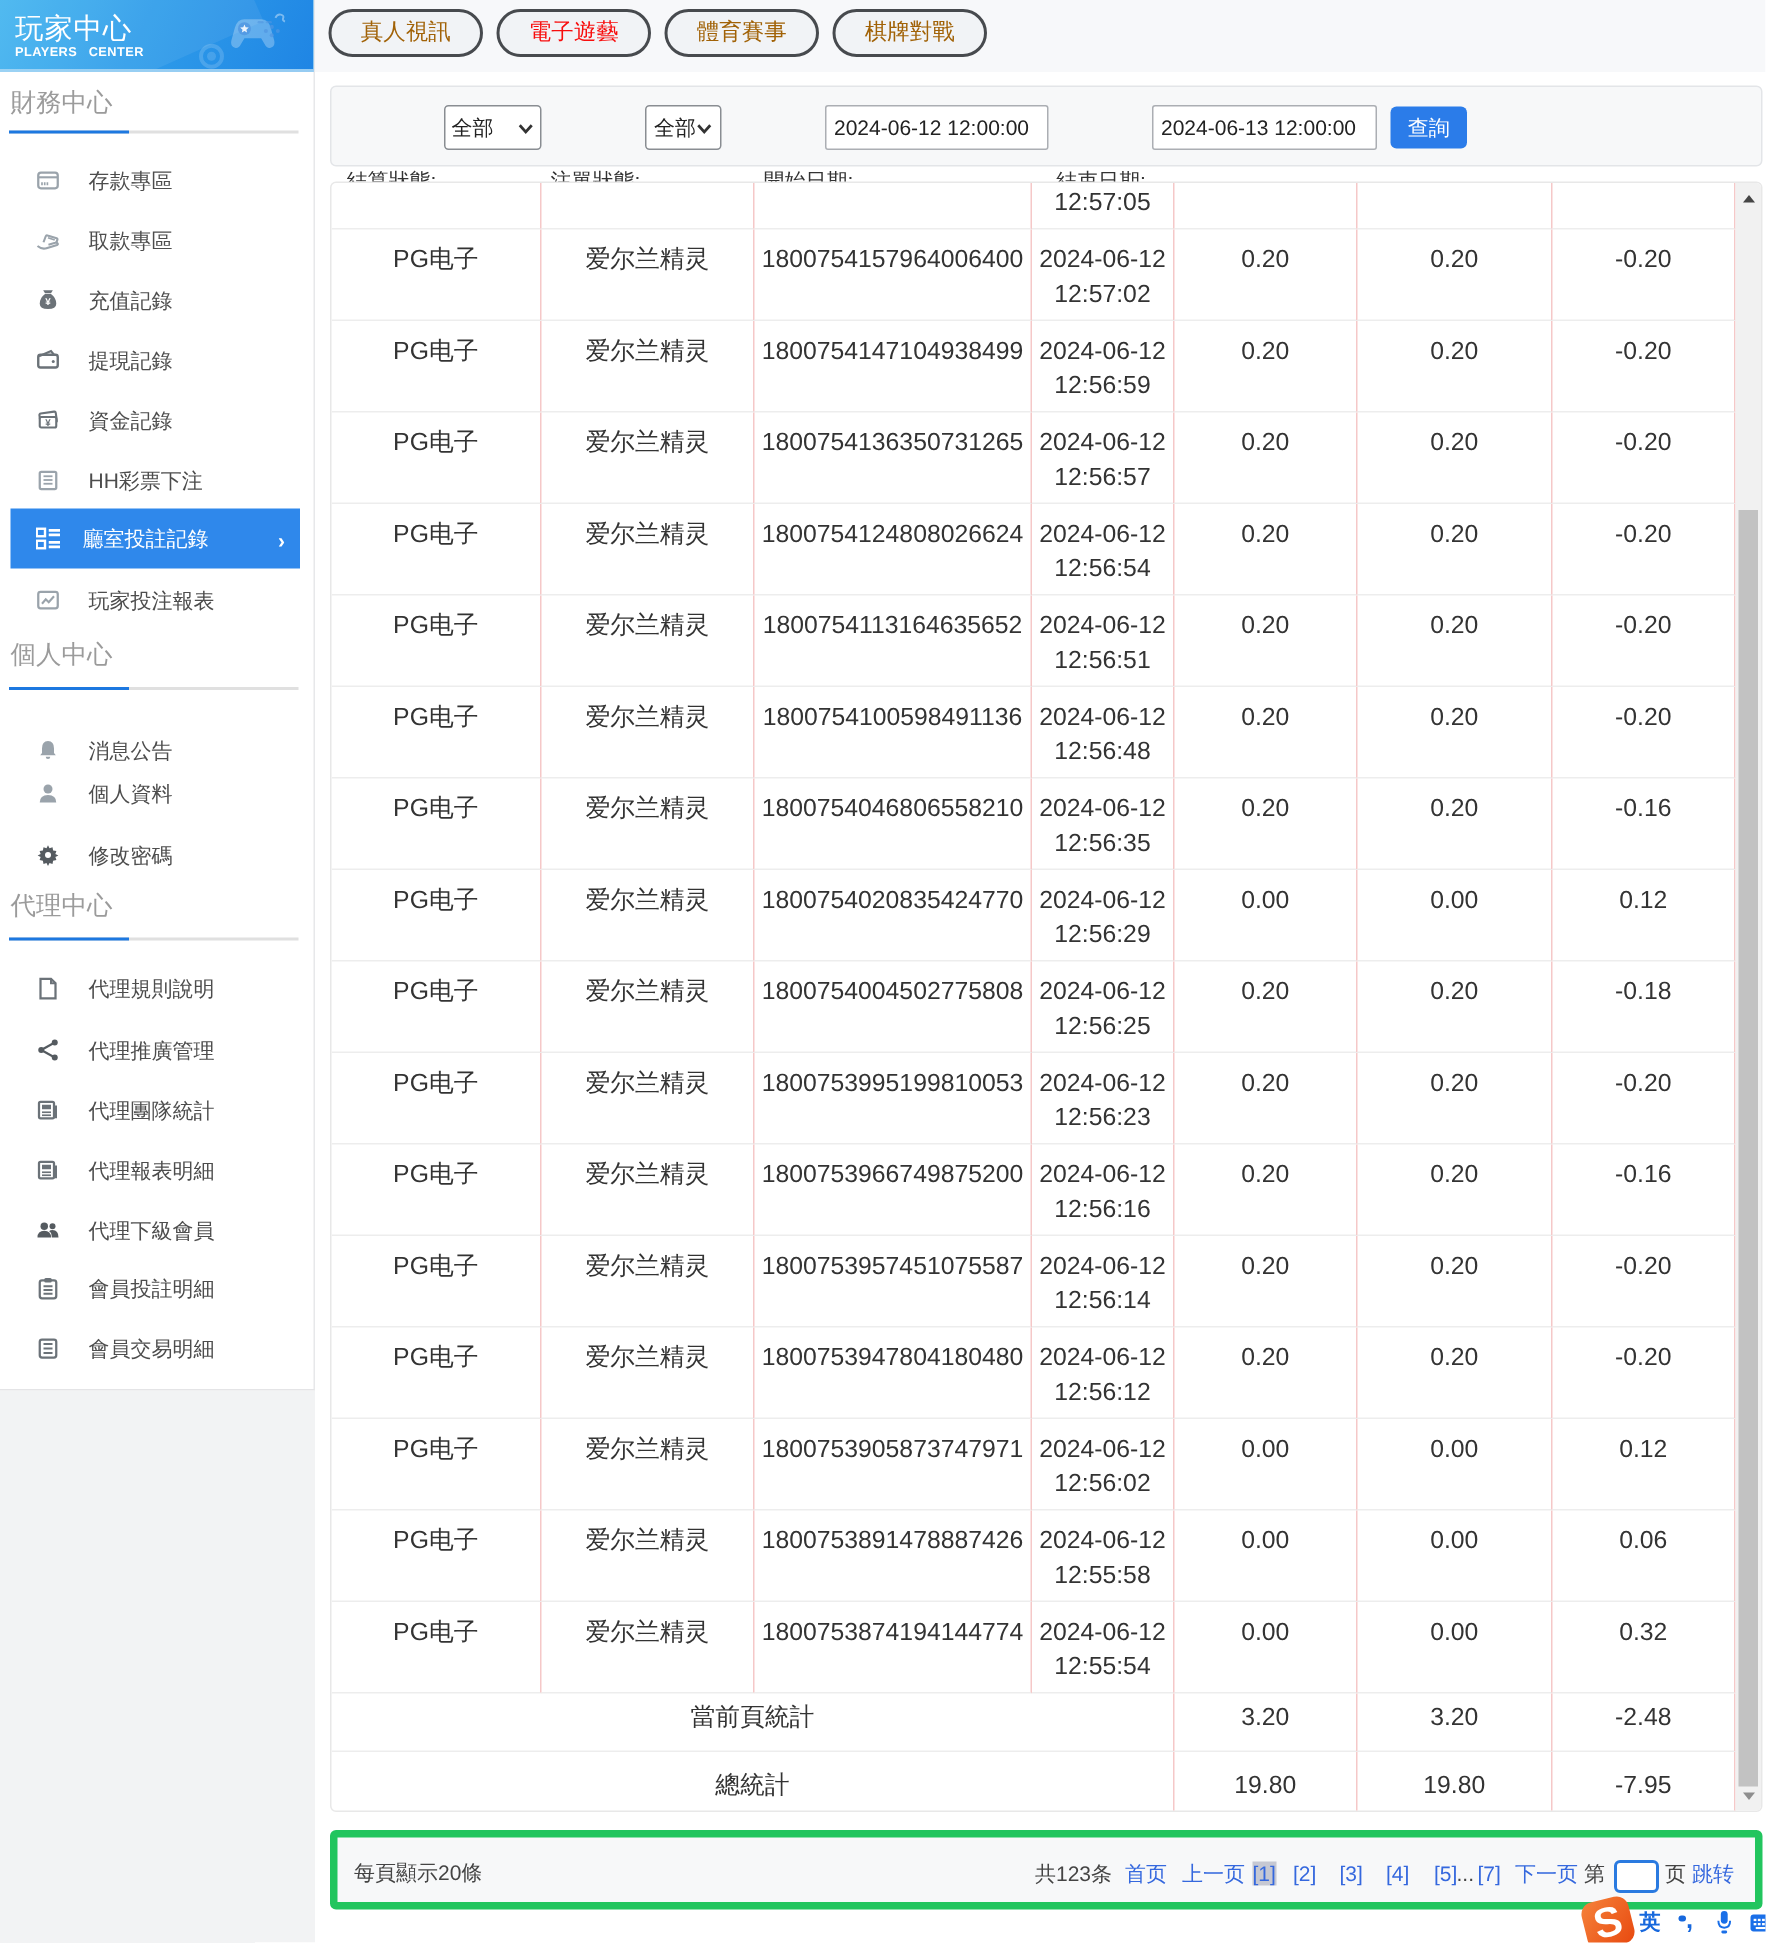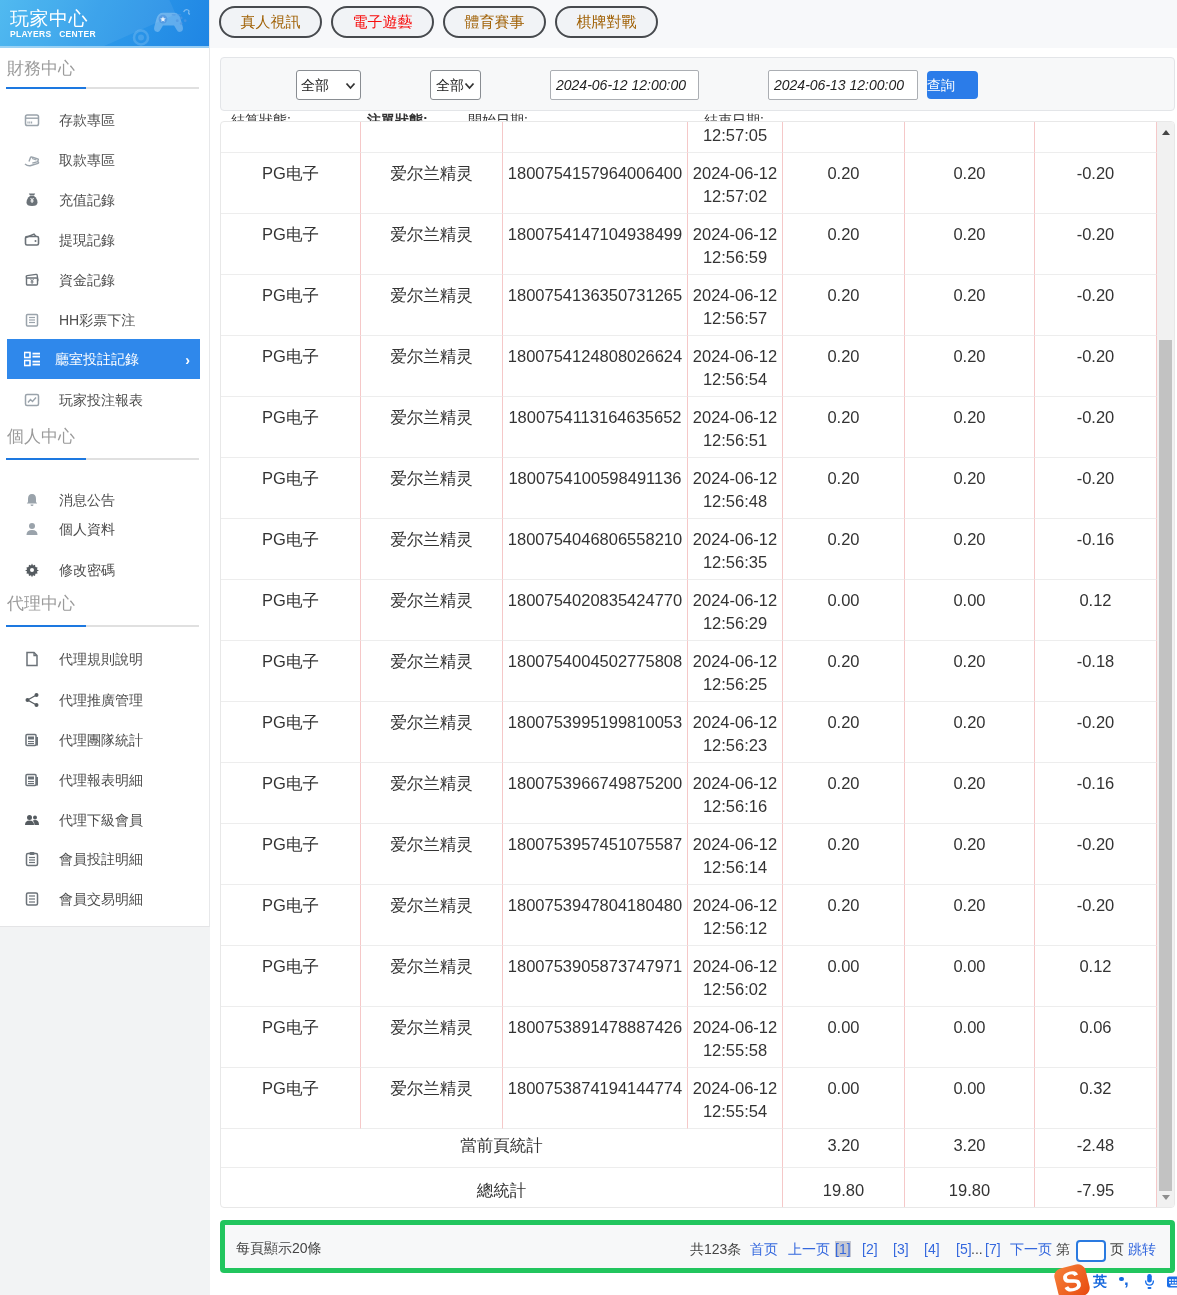--- a/index.html
+++ b/index.html
@@ -29,22 +29,22 @@
 #topstrip { left:210px; top:0; width:967px; height:48px; background:#f7f8fa; }
 .tab { top:6px; width:103px; height:32px; border:2px solid #474a4e; border-radius:16px; background:#f1f3f6; text-align:center; line-height:28px; font-size:15px; color:#a16207; }
 .tab.red { color:#f80d0d; }
 
 
 #filter { left:220px; top:57px; width:955px; height:54px; background:#f7f8f9; border:1px solid #e3e5e8; border-radius:4px; }
 .flabel { top:70px; height:28px; line-height:28px; font-size:14px; color:#333;margin-top:36px; }
 .fsel { top:70px; height:30px; background:#fff; border:1px solid #898d92; border-radius:3px; font-size:14px; color:#222; line-height:28px; }
 .fsel .ar { position:absolute; right:4px; top:11px; width:11px; height:8px; }
 .fsel .ar svg { display:block; }
-.finput { top:70px; height:30px; background:#fff; border:1px solid #abaeb3; border-radius:2px; font-size:14px; color:#222; line-height:28px;font-style:italic; }
-#btnq { left:927px; top:71px; width:51px; height:28px; background:#2b7ce9; border-radius:4px; color:#fff; font-size:14px; line-height:29px; }
+.finput { top:70px; height:30px; background:#fff; border:1px solid #abaeb3; border-radius:2px; font-size:14px; color:#222; line-height:28px; }
+#btnq { left:927px; top:71px; width:51px; height:28px; background:#2b7ce9; border-radius:4px; color:#fff; font-size:14px; text-align:center; line-height:29px; }
 
 
 #tblwrap { left:220px; top:121px; width:955px; height:1087px; background:#fff; border:1px solid #e8e8e8; border-radius:4px; overflow:hidden; }
 #tblin { position:absolute; left:0; top:-30px; width:936px; }
 table { border-collapse:separate; border-spacing:0; table-layout:fixed; width:936px; font-size:16.5px; color:#333; }
 td { border-right:1px solid #f5c8c8; border-bottom:1px solid #ededed; text-align:center; vertical-align:baseline; padding:9px 0 0 0; line-height:23px; height:61px; overflow:hidden; }
 td:last-child { border-right:1px solid #f5c8c8; }
 tr.sum td { height:39px; padding:0; line-height:33px; border-right:none; }
 tr.sum td.b { border-right:1px solid #f5c8c8; }
 tr.sum2 td { height:41px; line-height:45px; }
@@ -272,27 +272,27 @@
 <div class="abs tab" style="left:443px;">體育賽事</div>
 <div class="abs tab" style="left:555px;">棋牌對戰</div>
 
 <div class="abs" id="filter"></div>
 <div class="abs flabel" style="left:231px;">結算狀態:</div>
 <div class="abs fsel" style="left:296px; width:65px; padding-left:4px;">全部<span class="ar">
       <svg width="11" height="8" viewBox="0 0 11 8">
         <path d="M1.5 1.5 L5.5 6 L9.5 1.5" fill="none" stroke="#333" stroke-width="1.8"></path>
       </svg>
     </span></div>
-<div class="abs flabel" style="left:367px;font-weight:bold;">注單狀態:</div>
+<div class="abs flabel" style="left:367px;">注單狀態:</div>
 <div class="abs fsel" style="left:430px; width:51px; padding-left:5px;">全部<span class="ar" style="right:5px;">
       <svg width="11" height="8" viewBox="0 0 11 8">
         <path d="M1.5 1.5 L5.5 6 L9.5 1.5" fill="none" stroke="#333" stroke-width="1.8"></path>
       </svg>
     </span></div>
-<div class="abs flabel" style="left:468px;">開始日期:</div>
+<div class="abs flabel" style="left:509px;">開始日期:</div>
 <div class="abs finput" style="left:550px; width:149px; padding-left:5px;">2024-06-12 12:00:00</div>
 <div class="abs flabel" style="left:704px;">結束日期:</div>
 <div class="abs finput" style="left:768px; width:150px; padding-left:5px;">2024-06-13 12:00:00</div>
 <div class="abs" id="btnq">查詢</div>
 
 <div class="abs" id="tblwrap">
 <div id="tblin">
 <table>
 <colgroup>
           <col style="width:140px">

